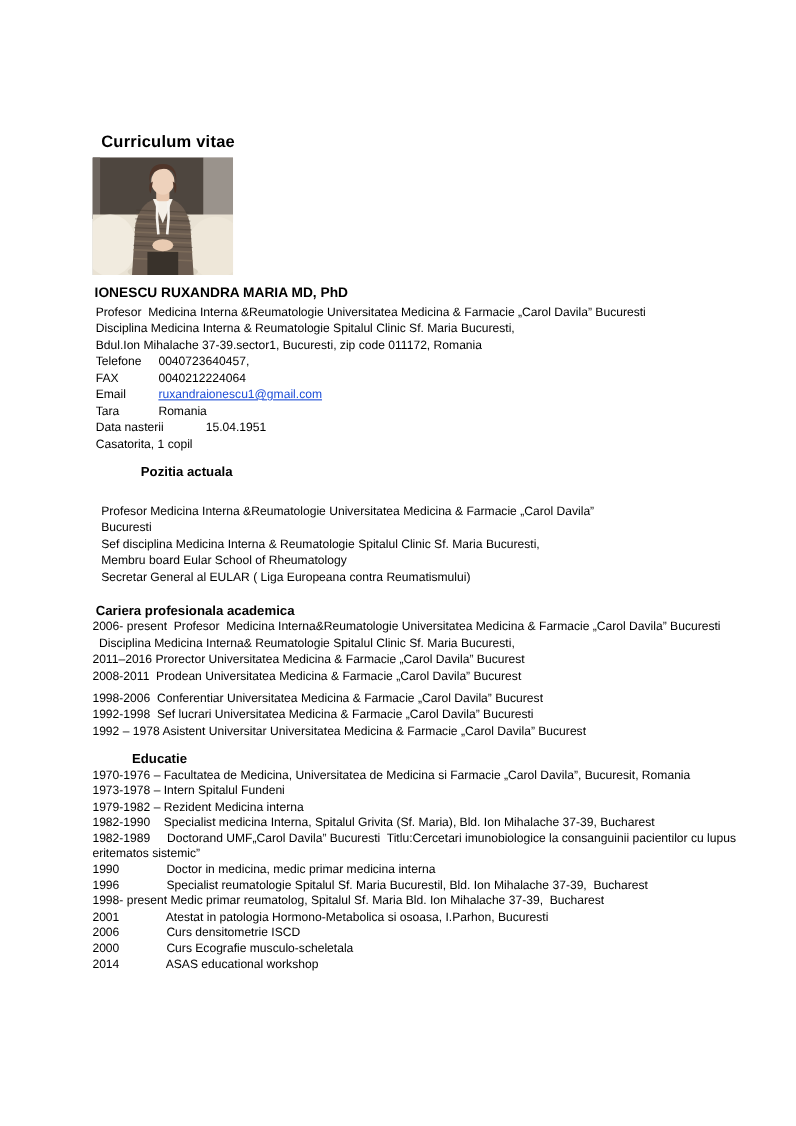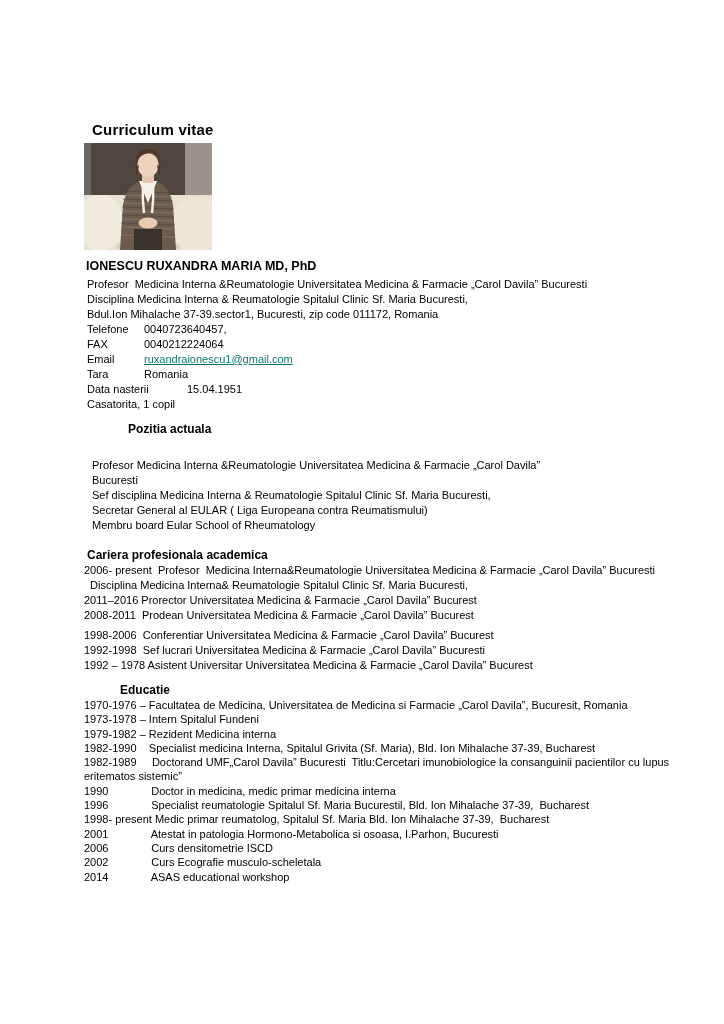--- a/index.html
+++ b/index.html
@@ -53,21 +53,21 @@
     padding-left: 3px;
   }
   .clabel {
     display: inline-block;
     min-width: 57px;
   }
   .clabel.wide {
     min-width: 100px;
   }
   .email-link {
-    color: #0f766e;
+    color: #1d4ed8;
     text-decoration: underline;
     cursor: pointer;
   }
   .section-heading {
     font-weight: bold;
     font-size: 12px;
     line-height: 15px;
     white-space: pre;
     padding-left: 36px;
   }
@@ -143,22 +143,22 @@
       <div class="line contact-row"><span class="clabel wide">Data nasterii</span><span>15.04.1951</span></div>
       <div class="line">Casatorita, 1 copil</div>
     </div>
 
     <div class="section-pozitia">
       <div class="section-heading">Pozitia actuala</div>
       <div>
           <div class="line">Profesor Medicina Interna &amp;Reumatologie Universitatea Medicina &amp; Farmacie „Carol Davila”</div>
           <div class="line">Bucuresti</div>
           <div class="line">Sef disciplina Medicina Interna &amp; Reumatologie Spitalul Clinic Sf. Maria Bucuresti,</div>
+          <div class="line">Membru board Eular School of Rheumatology</div>
           <div class="line">Secretar General al EULAR ( Liga Europeana contra Reumatismului)</div>
-          <div class="line">Membru board Eular School of Rheumatology</div>
         </div>
     </div>
 
     <div class="section-cariera">
       <div class="section-heading">Cariera profesionala academica</div>
       <div>
           <div class="line">2006- present  Profesor  Medicina Interna&amp;Reumatologie Universitatea Medicina &amp; Farmacie „Carol Davila” Bucuresti</div>
           <div class="line">  Disciplina Medicina Interna&amp; Reumatologie Spitalul Clinic Sf. Maria Bucuresti,</div>
           <div class="line">2011–2016 Prorector Universitatea Medicina &amp; Farmacie „Carol Davila” Bucurest</div>
           <div class="line">2008-2011  Prodean Universitatea Medicina &amp; Farmacie „Carol Davila” Bucurest</div>
@@ -177,19 +177,19 @@
           <div class="line">1973-1978 – Intern Spitalul Fundeni</div>
           <div class="line">1979-1982 – Rezident Medicina interna</div>
           <div class="line">1982-1990    Specialist medicina Interna, Spitalul Grivita (Sf. Maria), Bld. Ion Mihalache 37-39, Bucharest</div>
           <div class="line">1982-1989     Doctorand UMF„Carol Davila” Bucuresti  Titlu:Cercetari imunobiologice la consanguinii pacientilor cu lupus</div>
           <div class="line">eritematos sistemic”</div>
           <div class="line">1990              Doctor in medicina, medic primar medicina interna</div>
           <div class="line">1996              Specialist reumatologie Spitalul Sf. Maria Bucurestil, Bld. Ion Mihalache 37-39,  Bucharest</div>
           <div class="line">1998- present Medic primar reumatolog, Spitalul Sf. Maria Bld. Ion Mihalache 37-39,  Bucharest</div>
           <div class="line">2001              Atestat in patologia Hormono-Metabolica si osoasa, I.Parhon, Bucuresti</div>
           <div class="line">2006              Curs densitometrie ISCD</div>
-          <div class="line">2002              Curs Ecografie musculo-scheletala</div>
+          <div class="line">2000              Curs Ecografie musculo-scheletala</div>
           <div class="line">2014              ASAS educational workshop</div>
         </div>
     </div>
 
   </div>
 </div>
 
 </body></html>

